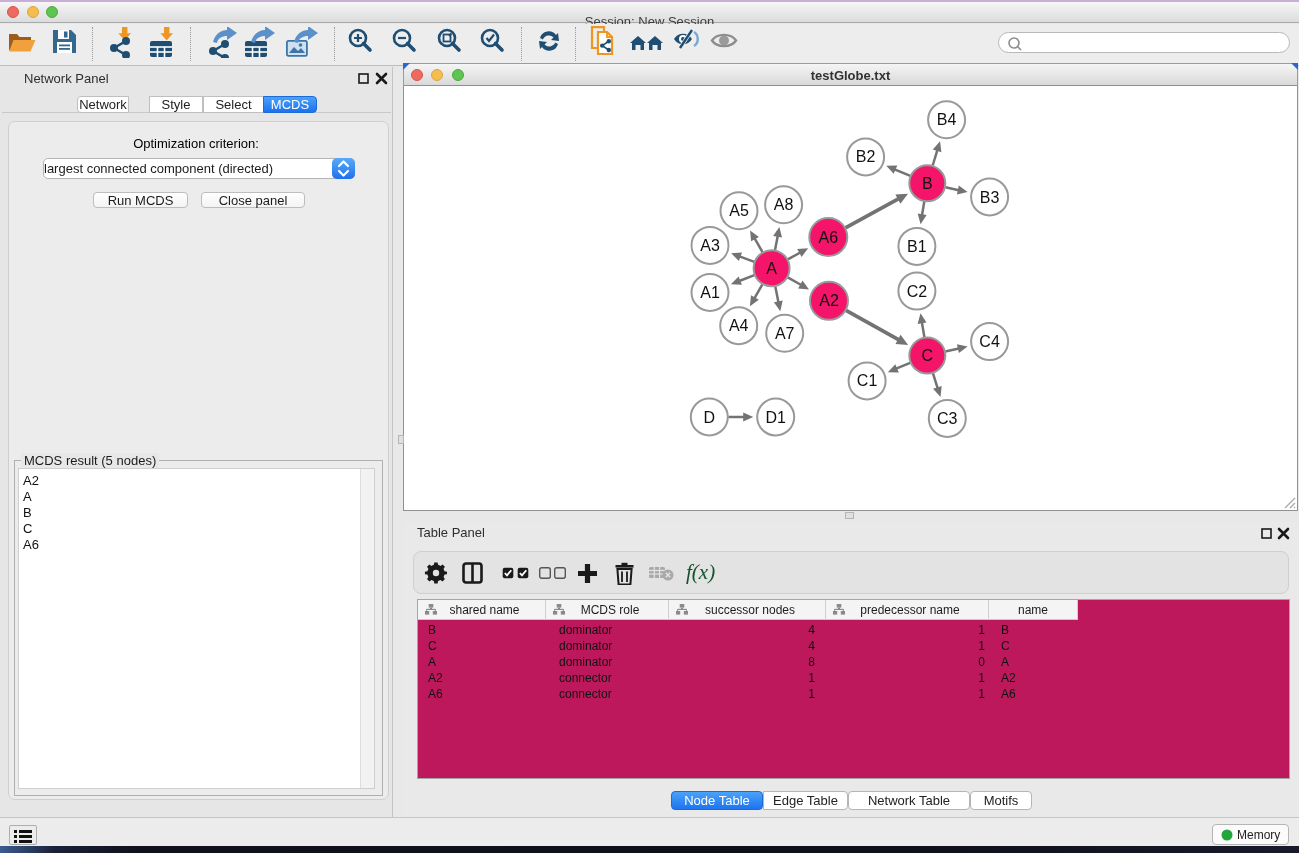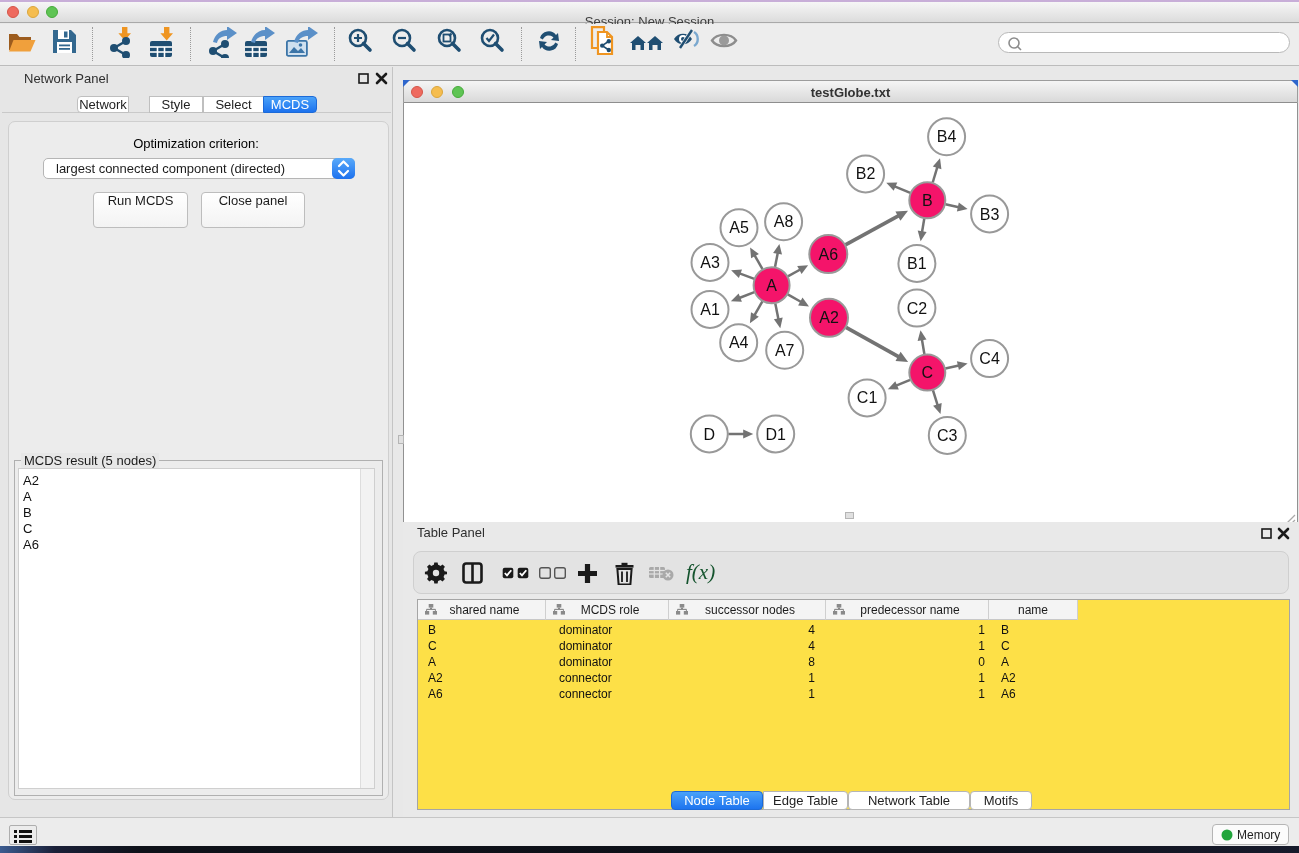--- a/index.html
+++ b/index.html
@@ -17,39 +17,39 @@
 .sep{position:absolute;top:3px;height:34px;width:0;border-left:1px dotted #9a9a9a}
 .ticon{position:absolute;top:5px}
 #search{position:absolute;left:998px;top:8px;width:292px;height:21px;background:#fff;border:1px solid #b9b9b9;border-radius:11px}
 
 #cpanel{left:0;top:67px;width:392px;height:750px;background:#e6e6e6}
 .tabs{position:absolute;top:96px;height:17px;font-size:13px}
 .tab{position:absolute;top:0;height:17px;background:#fff;border:1px solid #bfbfbf;color:#222;text-align:center;line-height:16px}
 .tabsel{background:linear-gradient(#4aa2f9,#1c72ee);color:#fff;border:1px solid #1c6ad8}
 #cpinner{left:8px;top:121px;width:381px;height:679px;background:#ececec;border:1px solid #cfcfcf;border-radius:7px}
 #optlabel{left:0;top:136px;width:392px;text-align:center;font-size:13px;color:#000000}
-#dropdown{left:43px;top:158px;width:312px;height:21px;background:#fff;border:1px solid #b5b5b5;border-radius:5px;font-size:13px;color:#1c1c1c;line-height:19px;padding-left:12px}
+#dropdown{left:43px;top:158px;width:312px;height:21px;background:#fff;border:1px solid #b5b5b5;border-radius:5px;font-size:13px;color:#1c1c1c;line-height:19px;padding-left:0}
 #dropbtn{position:absolute;right:-1px;top:-1px;width:23px;height:21px;border-radius:5px;background:linear-gradient(#59aafa,#1d71ee)}
-.btn{position:absolute;height:36px;background:linear-gradient(#ffffff,#f3f3f3);border:1px solid #bdbdbd;border-radius:4px;font-size:13px;color:#1c1c1c;text-align:center;line-height:16px}
+.btn{position:absolute;height:16px;background:linear-gradient(#ffffff,#f3f3f3);border:1px solid #bdbdbd;border-radius:4px;font-size:13px;color:#1c1c1c;text-align:center;line-height:16px}
 
 #mcdsbox{left:14px;top:460px;width:369px;height:336px;border:1px solid #b0b0b0}
 #mcdslbl{left:21px;top:453px;background:#e7e7e7;padding:0 3px;font-size:13px;color:#1c1c1c}
 #mcdslist{left:18px;top:468px;width:357px;height:321px;background:#fff;border:1px solid #cfcfcf;font-size:13px;color:#111}
 #mcdslist .sb{position:absolute;right:0;top:0;width:14px;height:100%;background:#f2f2f2;border-left:1px solid #ddd}
 #mcdslist{padding-top:4px}#mcdslist div.it{padding-left:4px;height:16px;line-height:16px}
 
-#netwin{left:403px;top:80px;width:895px;height:448px}
+#netwin{left:403px;top:63px;width:895px;height:448px}
 #nettb{position:absolute;left:0;top:0;width:895px;height:23px;background:linear-gradient(#f5f5f5,#d9d9d9);border:1px solid #9c9c9c;border-bottom:1px solid #8e8e8e;border-radius:1px}
 #nettb .t{position:absolute;left:0;right:0;top:4px;text-align:center;font-size:13px;font-weight:bold;color:#323232}
 #netcanvas{position:absolute;left:0;top:23px;width:895px;height:425px;background:#fff;border:1px solid #919191;border-top:none}
 
 #tpanel{left:403px;top:522px;width:896px;height:295px;background:#e9e9e9}
 #tpanel .hdr{position:absolute;left:14px;top:3px;font-size:13px;color:#2e2e2e}
 #ttool{position:absolute;left:10px;top:29px;width:876px;height:43px;background:#e3e3e3;border:1px solid #cfcfcf;border-radius:8px}
-#ttable{position:absolute;left:14px;top:77px;width:873px;height:211px;background:#fde047;border:1px solid #a5a5a5}
+#ttable{position:absolute;left:14px;top:77px;width:873px;height:180px;background:#be185d;border:1px solid #a5a5a5}
 #thead{position:absolute;left:0;top:0;width:660px;height:20px;background:#f4f4f4;border-bottom:1px solid #c8c8c8}
 .hcell{position:absolute;top:0;height:20px;border-right:1px solid #cfcfcf;font-size:12px;color:#1c1c1c}
 .hcell span{position:absolute;top:3px;width:100%;text-align:center}
 .hico{position:absolute;left:7px;top:4px}
 .trow{position:absolute;left:0;width:100%;height:16px;font-size:12px;color:#111}
 .c1{position:absolute;left:10px}.c2{position:absolute;left:141px}
 .c3{position:absolute;left:280px;width:117px;text-align:right}
 .c4{position:absolute;left:450px;width:117px;text-align:right}
 .c5{position:absolute;left:583px}
 

